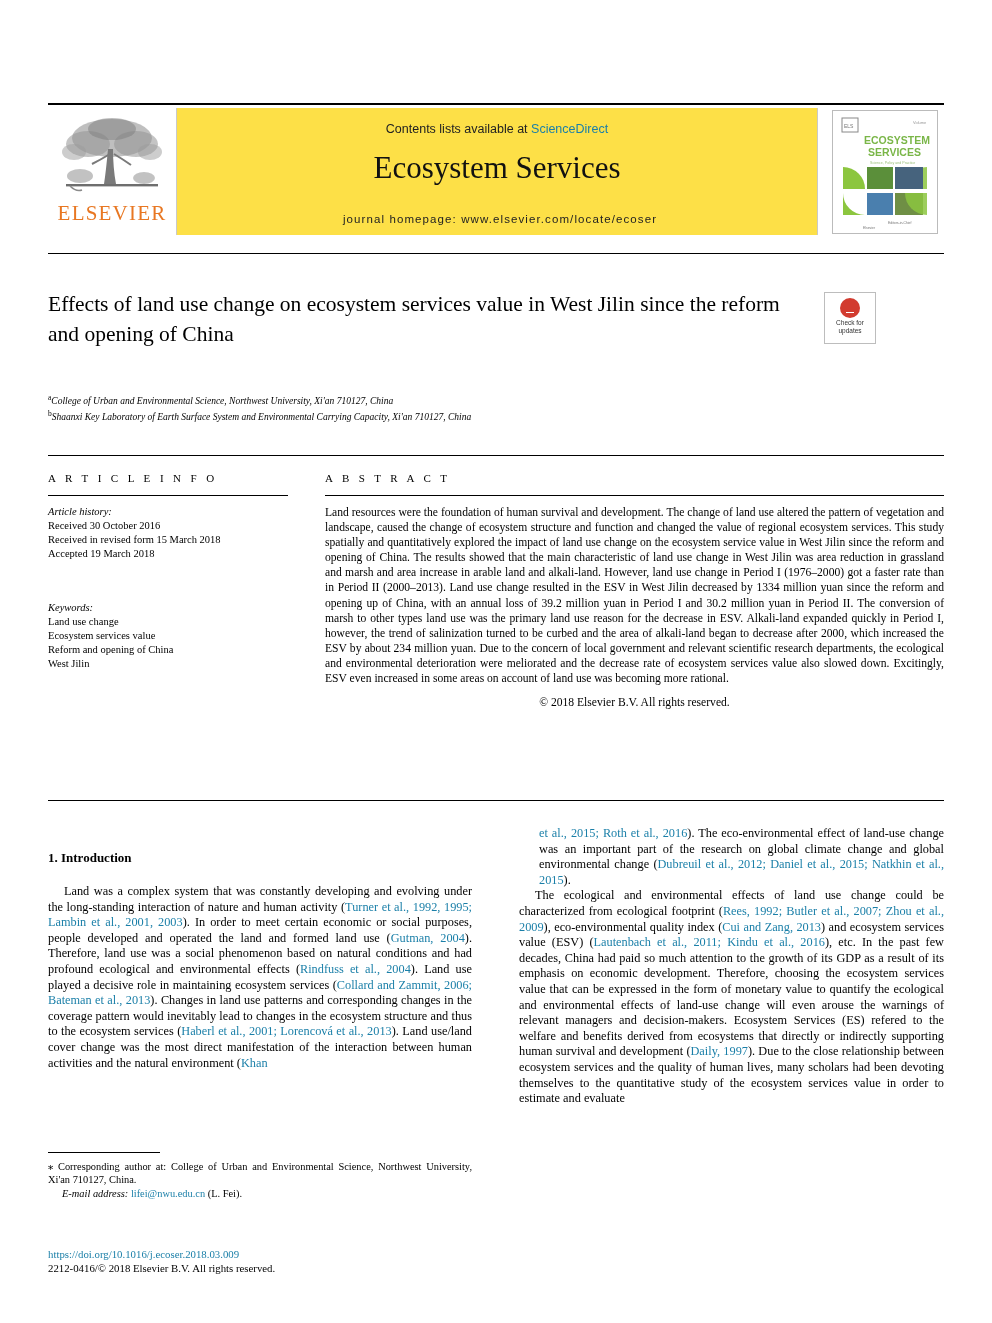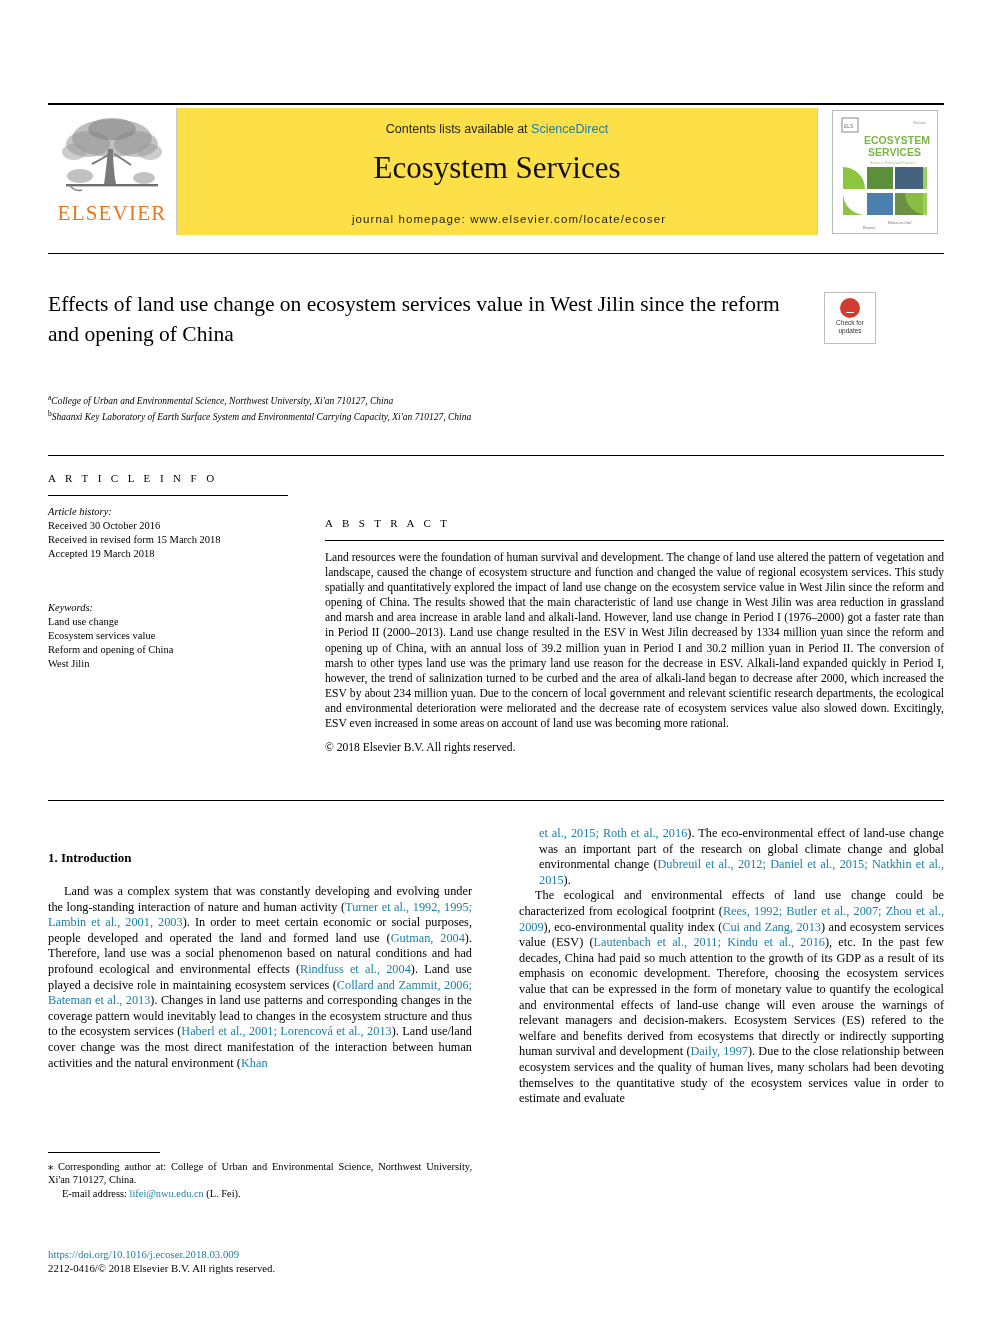--- a/index.html
+++ b/index.html
@@ -97,21 +97,21 @@
     position: absolute;
     left: 0; top: 42px;
     width: 100%;
     text-align: center;
     font-family: "Liberation Serif", serif;
     font-size: 31px;
     color: #111;
   }
   .homepage-line {
     position: absolute;
-    left: 12px; bottom: 10px;
+    left: 3px; bottom: 10px;
     width: 100%;
     text-align: center;
     font-family: "Liberation Sans", sans-serif;
     font-size: 11.5px;
     letter-spacing: 1.1px;
     color: #222;
   }
   .cover-thumb {
     width: 120px;
     flex: 0 0 120px;
@@ -217,21 +217,20 @@
   }
   .info-col {
     position: absolute;
     left: 48px; top: 472px;
     width: 240px;
   }
   .abstract-col {
     position: absolute;
     left: 325px; top: 472px;
     width: 619px;
-    margin-top: 45px;
   }
   .sec-head {
     font-family: "Liberation Serif", serif;
     font-size: 11px;
     font-weight: normal;
     letter-spacing: 3.4px;
     margin: 0 0 11px 0;
   }
   .thin-rule {
     height: 1px;
@@ -259,21 +258,21 @@
     line-height: 14px;
   }
   .abstract-body {
     font-size: 11.6px;
     line-height: 15.1px;
     text-align: justify;
     margin: 0;
   }
   .copyright-line {
     font-size: 11.6px;
-    text-align: left;
+    text-align: center;
     margin-top: 10px;
   }
   .info-rule-bottom {
     position: absolute;
     left: 48px; top: 800px;
     width: 896px;
     height: 1px;
     background: #000;
   }
 
@@ -311,21 +310,21 @@
     background: #000;
   }
   .footnote {
     position: absolute;
     left: 48px; top: 1160px;
     width: 424px;
     font-size: 10.4px;
     line-height: 13.4px;
     text-align: justify;
   }
-  .footnote .email-label { }
+  .footnote .email-label { font-style: italic; }
   .footnote .indent { display: inline-block; width: 14px; }
 
   .doi-block {
     position: absolute;
     left: 48px; top: 1247px;
     width: 424px;
     font-size: 10.8px;
     line-height: 14px;
   }
   .doi-link { color: #1a7fa8; }

